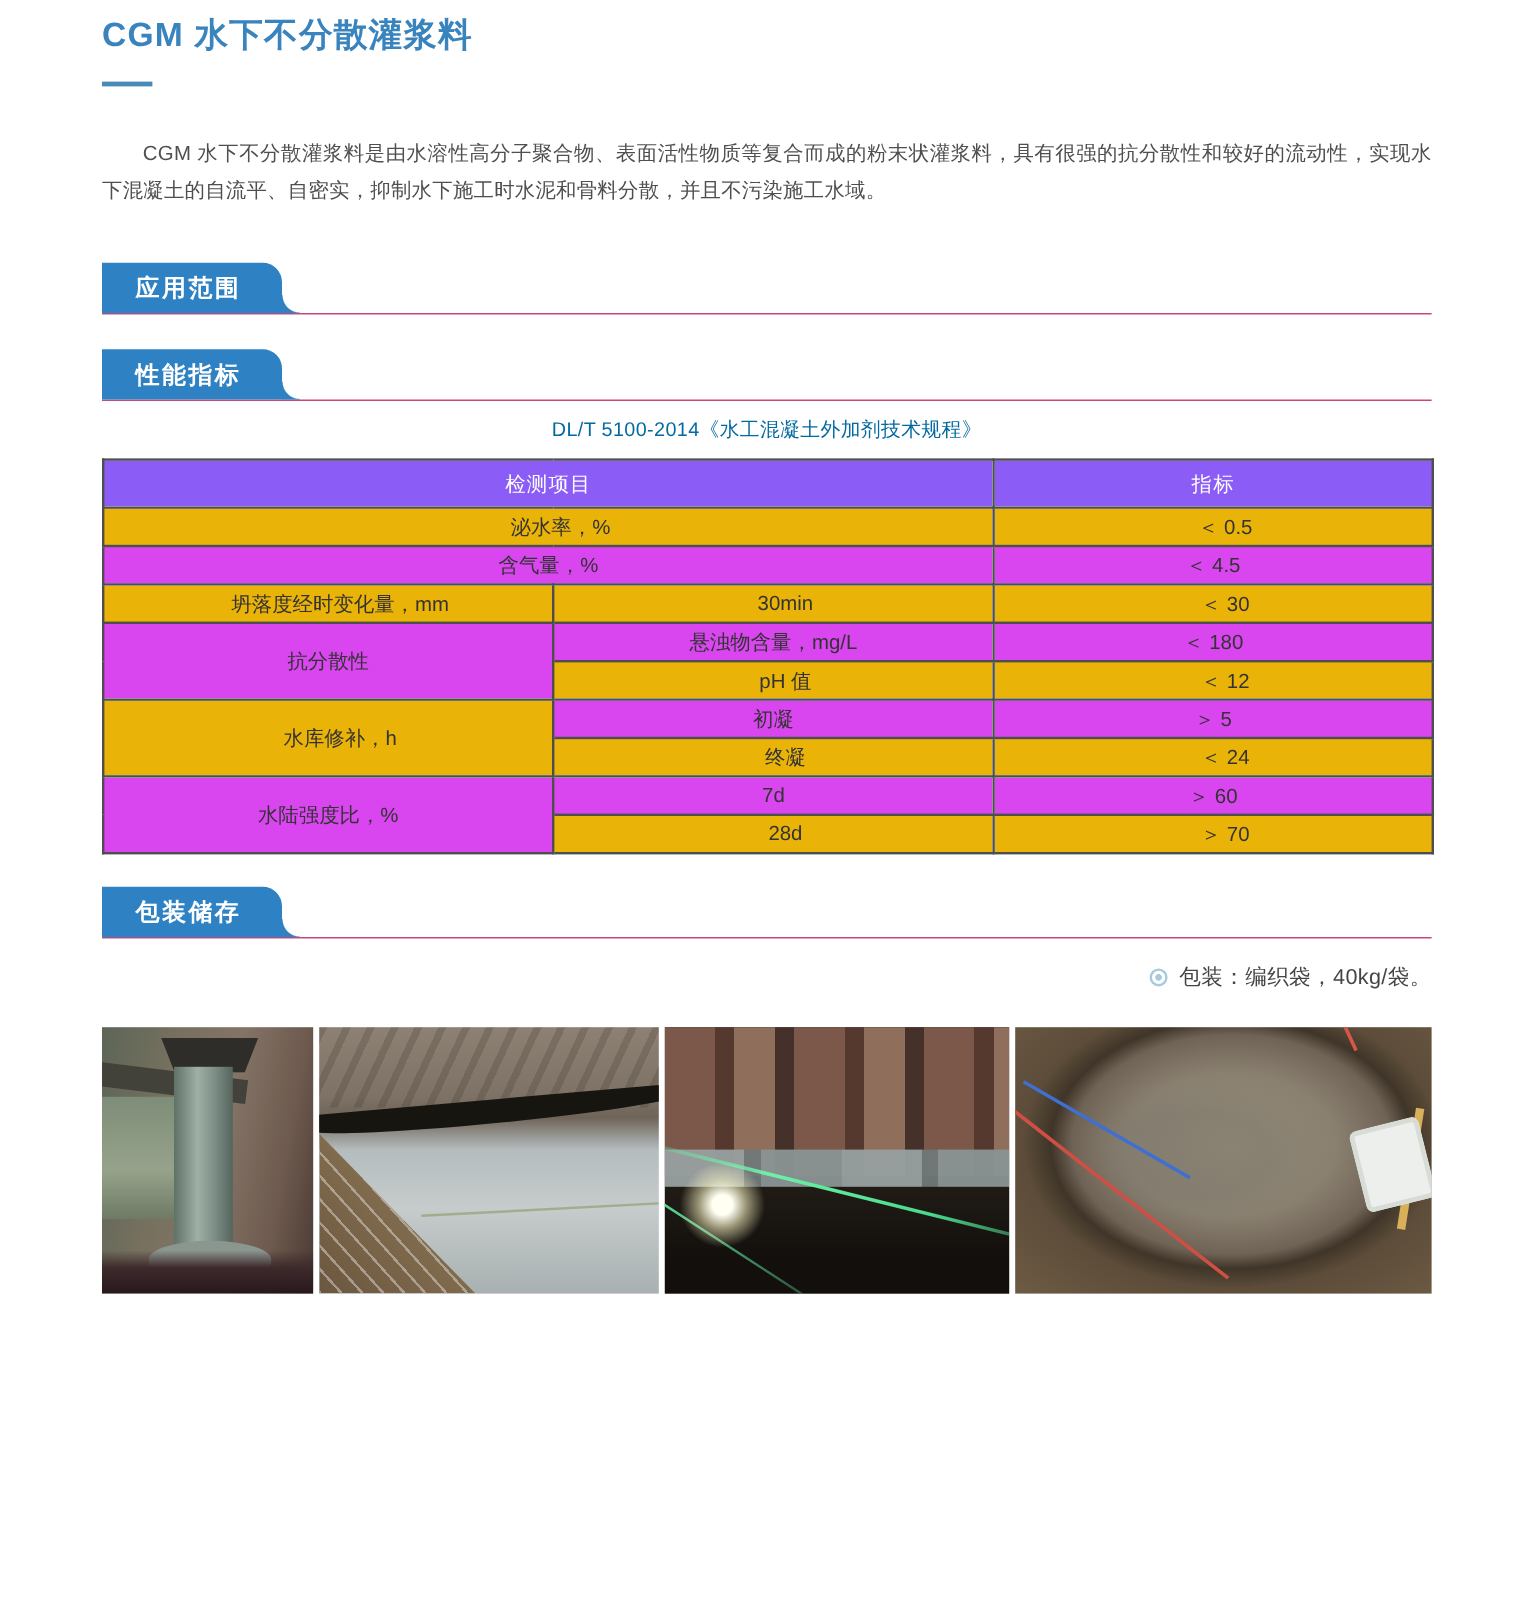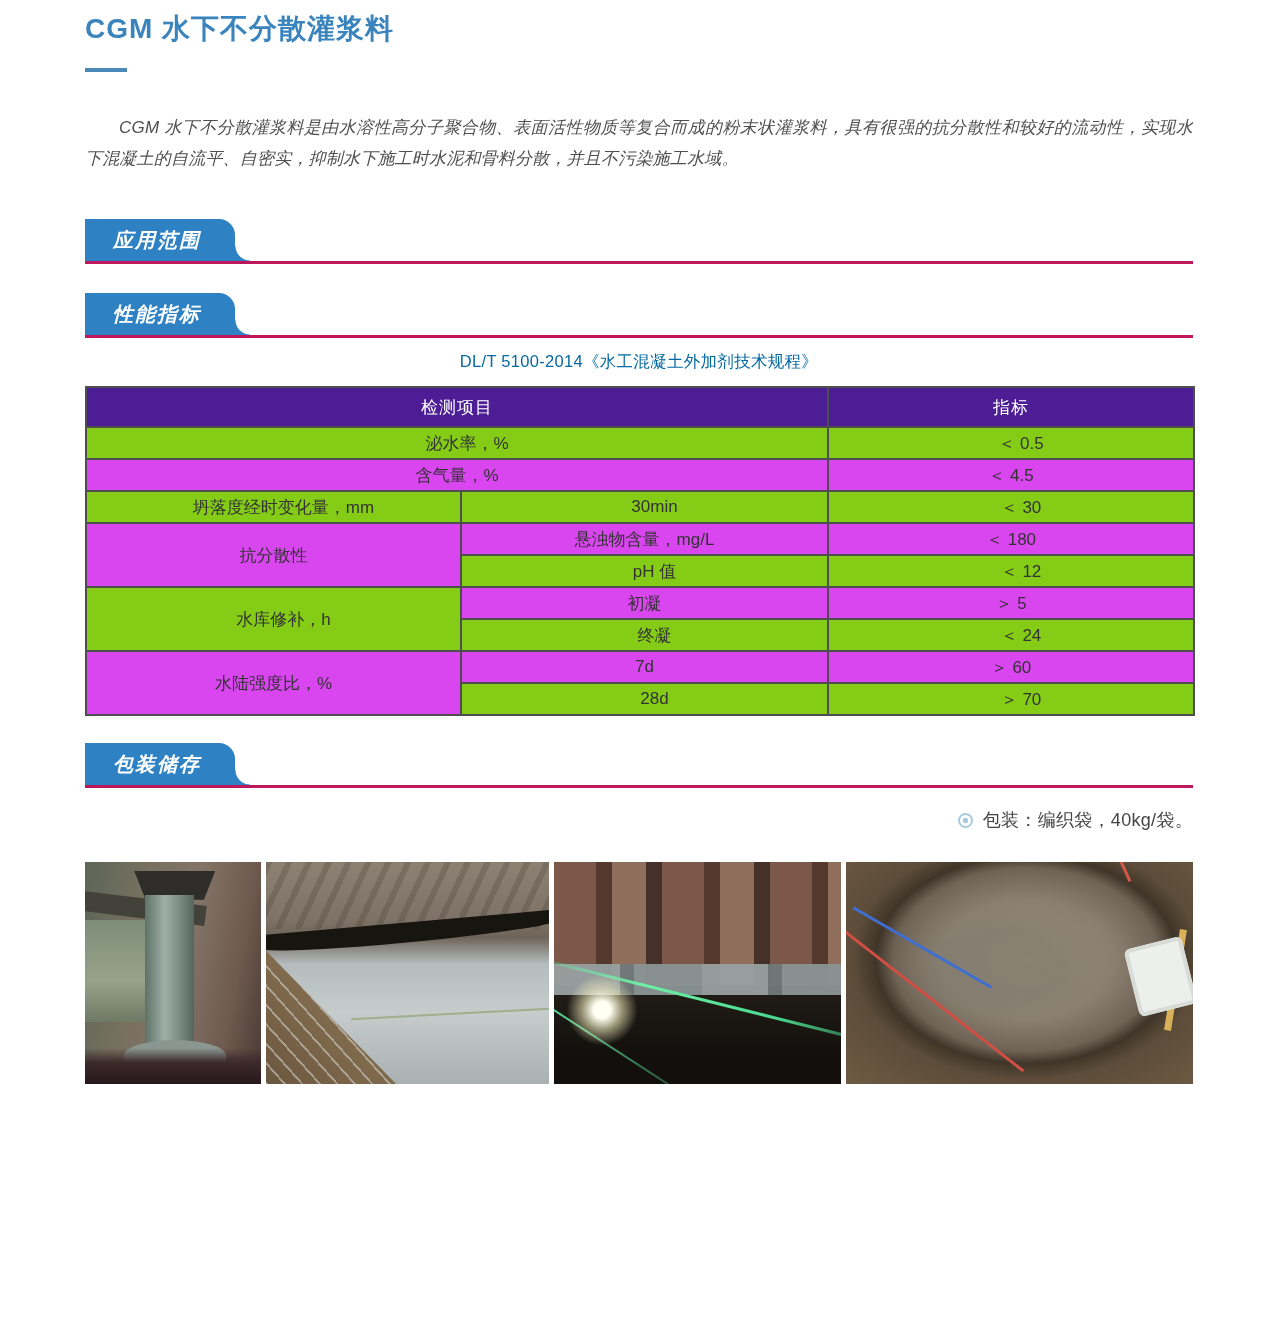--- a/index.html
+++ b/index.html
@@ -17,28 +17,28 @@
     color:#3a84be; font-size:28px; font-weight:bold; letter-spacing:1px;
     line-height:38px;
   }
   .title-underline { width:42px; height:4px; background:#4a8ab8; margin-top:20px; }
 
   
   .para {
     font-size:17px; line-height:31px; color:#4f4f4f;
     text-indent:2em; text-align:justify; letter-spacing:0.2px;
   }
-  .para-intro { margin-top:40px;font-style:italic; }
+  .para-intro { margin-top:40px; }
   .para-app { margin-top:18px; }
 
   
   .section-head {
     margin-top:45px;
-    border-bottom:3px solid #be185d;
-    display:flex; align-items:flex-end;font-style:italic;
+    border-bottom:1px solid #be185d;
+    display:flex; align-items:flex-end;
   }
   .badge {
     position:relative; display:inline-block;
     background:#2e82c4; color:#ffffff;
     font-size:20px; font-weight:bold; letter-spacing:2px;
     padding:8px 34px 7px 28px;
     border-radius:0 16px 0 0;
   }
   .badge::after {
     content:""; position:absolute; right:-15px; bottom:0;
@@ -58,24 +58,24 @@
   table.perf {
     margin-top:13px; width:1108px; table-layout:fixed;
     border-collapse:collapse;
   }
   table.perf th, table.perf td {
     border:2px solid #4e4e4e; text-align:center; vertical-align:middle;
     font-size:17px; color:#333333; font-weight:normal;
     padding:0 4px; overflow:hidden; white-space:nowrap;
   }
   table.perf thead th {
-    background:#4c1d95; color:#ffffff; height:40px; letter-spacing:1px;
+    background:#8b5cf6; color:#ffffff; height:40px; letter-spacing:1px;
   }
   table.perf tbody td { height:32px; background:#d946ef; }
-  table.perf td.g { background:#84cc16;padding-left:24px; }
+  table.perf td.g { background:#eab308;padding-left:24px; }
 
   
   .bullets { margin-top:17px; }
   .bullet-line { display:flex; align-items:center; margin-bottom:3px; height:30px;justify-content:flex-end; }
   .ring {
     flex:0 0 auto; width:15px; height:15px; border-radius:50%;
     border:2px solid #a8cadd; margin-right:10px;
     background:radial-gradient(circle, #a8cadd 0 2.5px, rgba(0,0,0,0) 3px);
   }
   .bullet-text { font-size:18px; color:#454545; letter-spacing:0.3px; }

